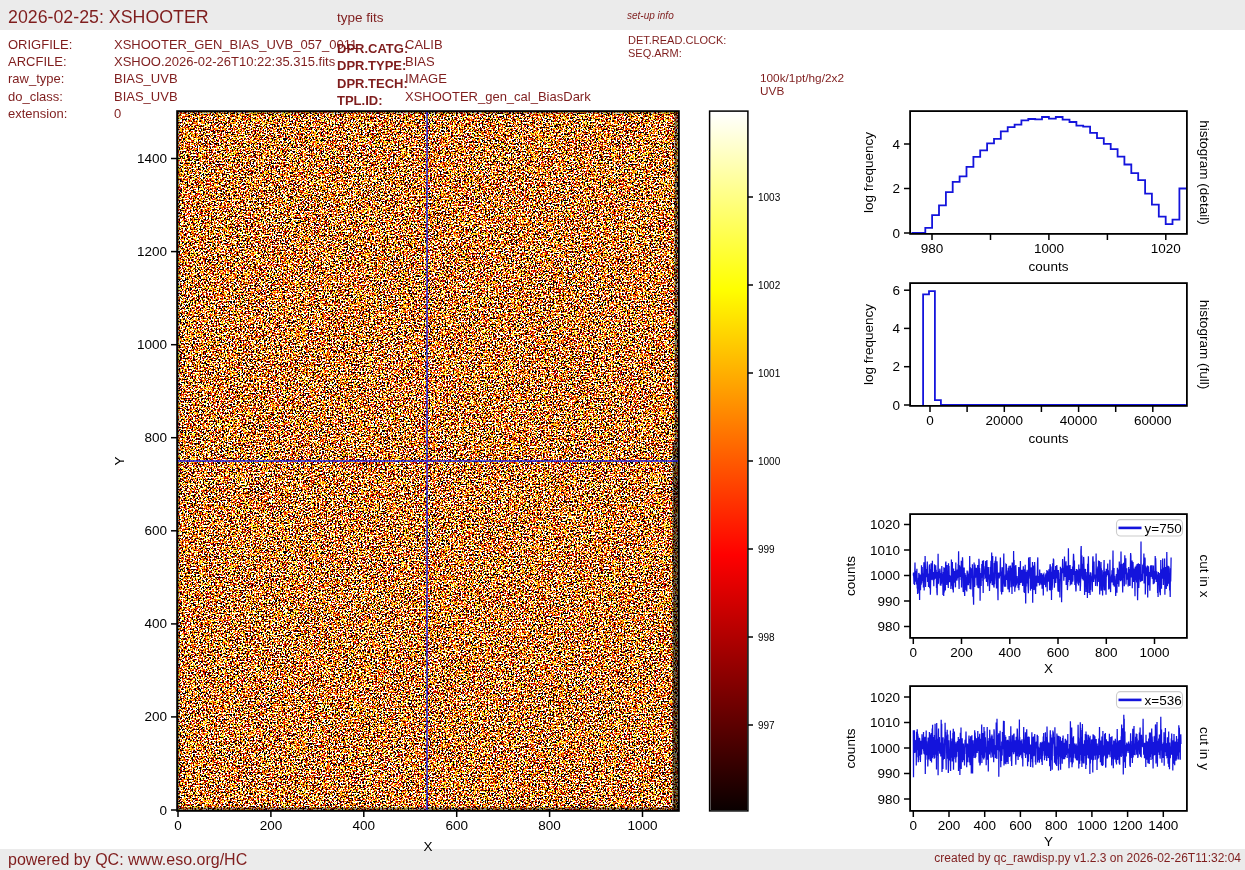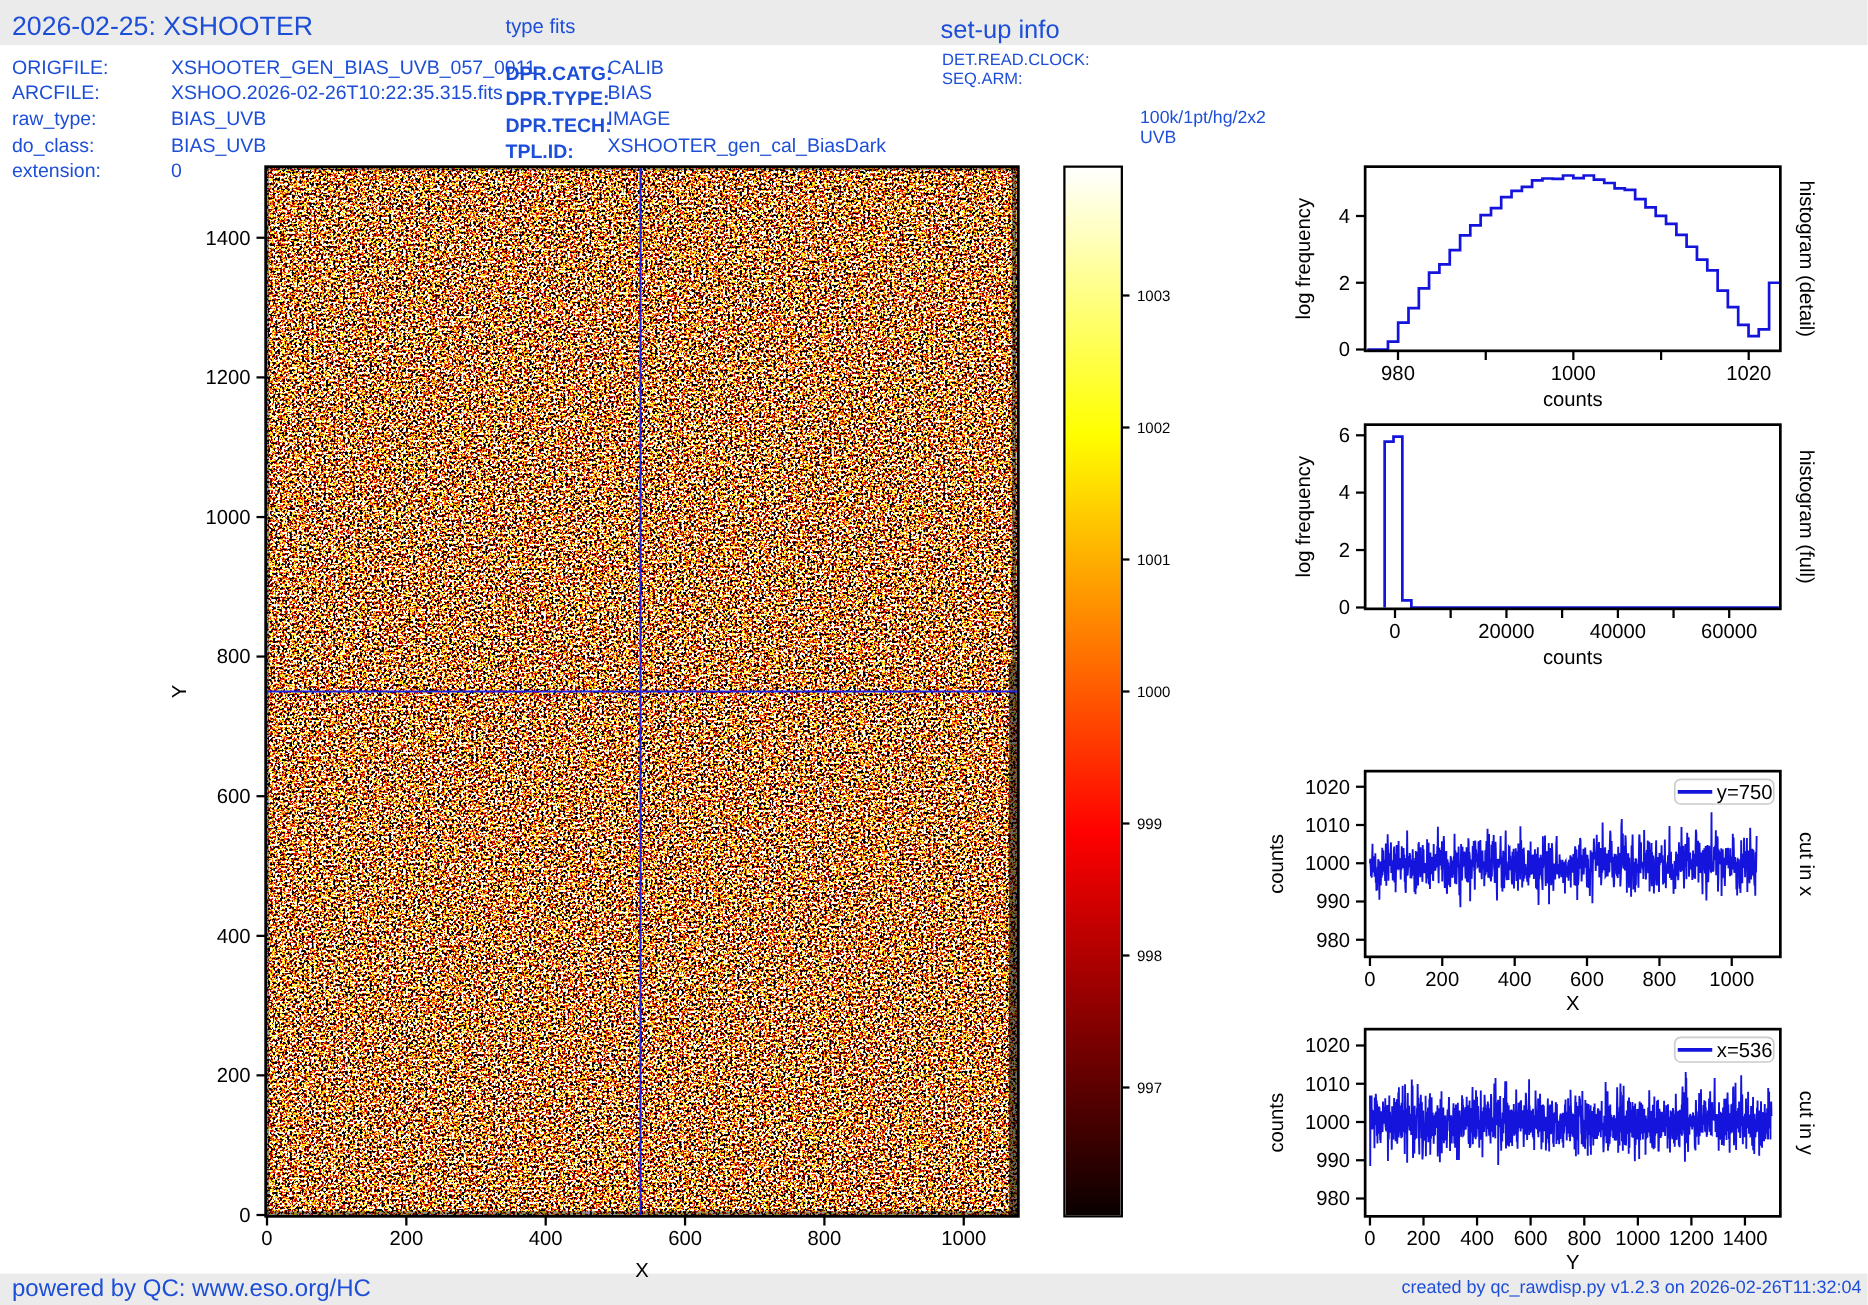--- a/index.html
+++ b/index.html
@@ -1,22 +1,22 @@
 <!DOCTYPE html>
 <html><head><meta charset="utf-8"><style>
 html,body{margin:0;padding:0;width:1245px;height:870px;background:#fff;font-family:"Liberation Sans",sans-serif;}
 .bar{position:absolute;left:0;width:1245px;background:#ebebeb;}
-.t{position:absolute;white-space:pre;color:#1d4ed8;}
+.t{position:absolute;white-space:pre;color:#7f1d1d;}
 </style></head>
 <body>
 <div class="bar" style="top:0;height:30px;"></div>
 <div class="bar" style="top:849px;height:21px;"></div>
 <div class="t" style="left:8px;top:7px;font-size:17.8px;">2026-02-25: XSHOOTER</div>
 <div class="t" style="left:337px;top:10px;font-size:13.5px;">type fits</div>
-<div class="t" style="left:627px;top:10px;font-size:17px;">set-up info</div>
+<div class="t" style="left:627px;top:10px;font-size:10px;font-style:italic;">set-up info</div>
 
 <div class="t" style="left:8px;top:35.5px;font-size:13px;line-height:17.4px;">ORIGFILE:
 ARCFILE:
 raw_type:
 do_class:
 extension:</div>
 <div class="t" style="left:74px;top:35.5px;font-size:13px;line-height:17.4px;margin-left:40px;">XSHOOTER_GEN_BIAS_UVB_057_0011
 XSHOO.2026-02-26T10:22:35.315.fits
 BIAS_UVB
 BIAS_UVB

